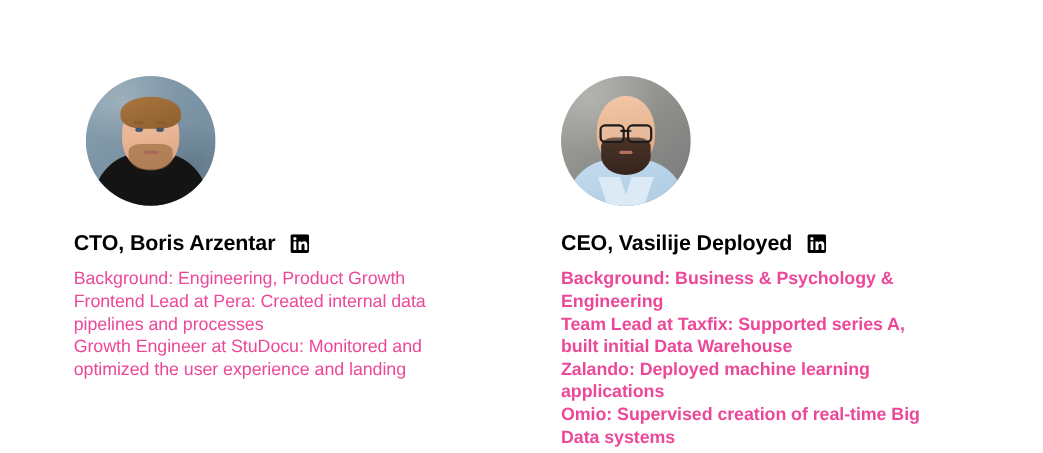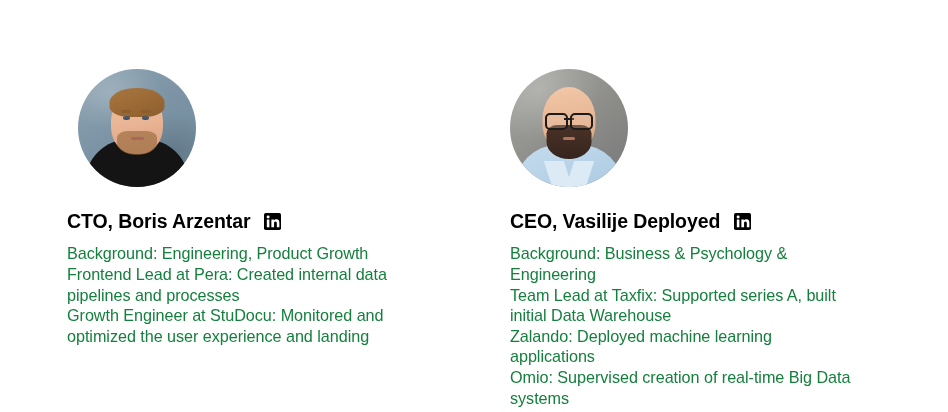--- a/index.html
+++ b/index.html
@@ -208,26 +208,26 @@
     margin-left: 14px;
     width: 17px;
     height: 17px;
     flex: 0 0 auto;
     display: block;
   }
   .bio {
     margin-top: 10px;
     font-size: 16.2px;
     line-height: 20.6px;
-    color: #15803d;
+    color: #ec4899;
     letter-spacing: -0.05px;
     white-space: pre-line;
   }
   .profile-left  .bio { width: 345px; }
-  .profile-right .bio { width: 350px; }
+  .profile-right .bio { width: 350px; font-weight: bold; }
 </style>
 </head>
 <body>
 
 <div class="team-section">
 
   <div class="profile profile-left">
     <div class="avatar">
       <div class="photo-boris">
         <div class="boris-body"></div>

